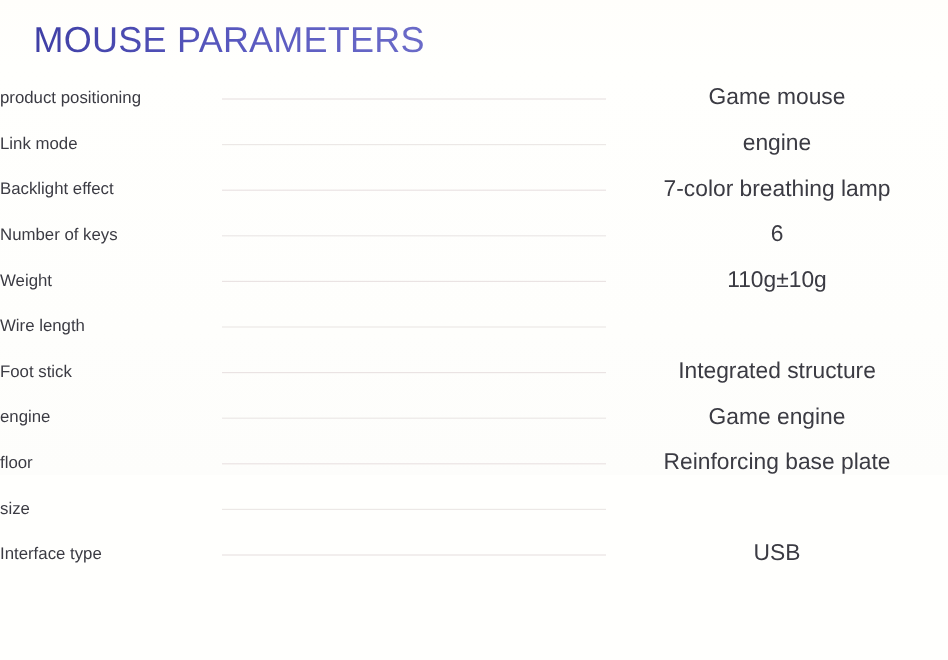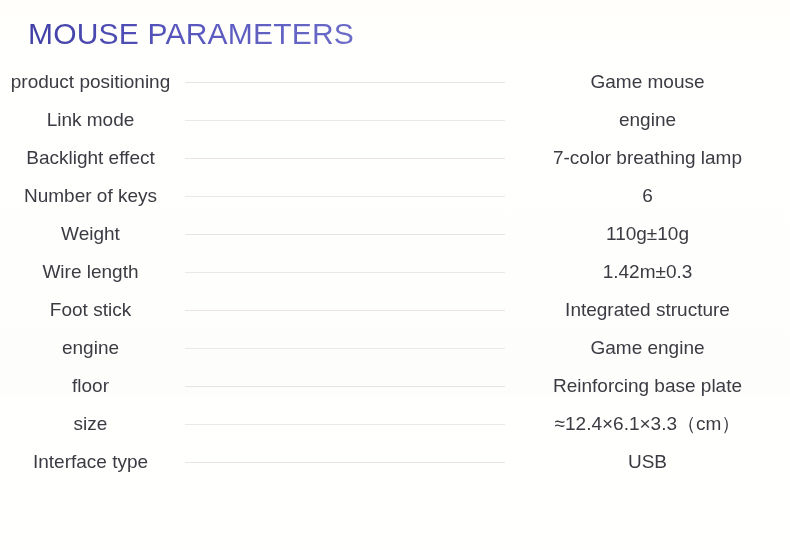--- a/index.html
+++ b/index.html
@@ -53,22 +53,21 @@
     position: relative;
     display: flex;
     align-items: center;
     width: 790px;
     min-height: 38px;
   }
 
   .spec-label {
     width: 185px;
     flex: 0 0 185px;
-    text-align: center;
-    font-size: 19px;
+    font-size: 14px;
     line-height: 25px;
     color: #3b3b43;
     padding-right: 4px;
     box-sizing: border-box;
   }
 
   .spec-rule {
     flex: 0 0 320px;
     width: 320px;
     height: 1px;
@@ -121,41 +120,39 @@
         <div class="spec-value">6</div>
       </div>
       <div class="spec-row">
         <div class="spec-label">Weight</div>
         <div class="spec-rule"></div>
         <div class="spec-value">110g±10g</div>
       </div>
       <div class="spec-row">
         <div class="spec-label">Wire length</div>
         <div class="spec-rule"></div>
-        <div class="spec-value">1.42m±0.3</div>
       </div>
       <div class="spec-row">
         <div class="spec-label">Foot stick</div>
         <div class="spec-rule"></div>
         <div class="spec-value">Integrated structure</div>
       </div>
       <div class="spec-row">
         <div class="spec-label">engine</div>
         <div class="spec-rule"></div>
         <div class="spec-value">Game engine</div>
       </div>
       <div class="spec-row">
         <div class="spec-label">floor</div>
         <div class="spec-rule"></div>
         <div class="spec-value">Reinforcing base plate</div>
       </div>
       <div class="spec-row">
         <div class="spec-label">size</div>
         <div class="spec-rule"></div>
-        <div class="spec-value">≈12.4×6.1×3.3（cm）</div>
       </div>
       <div class="spec-row">
         <div class="spec-label">Interface type</div>
         <div class="spec-rule"></div>
         <div class="spec-value">USB</div>
       </div>
     </div>
 
 </div>
 

